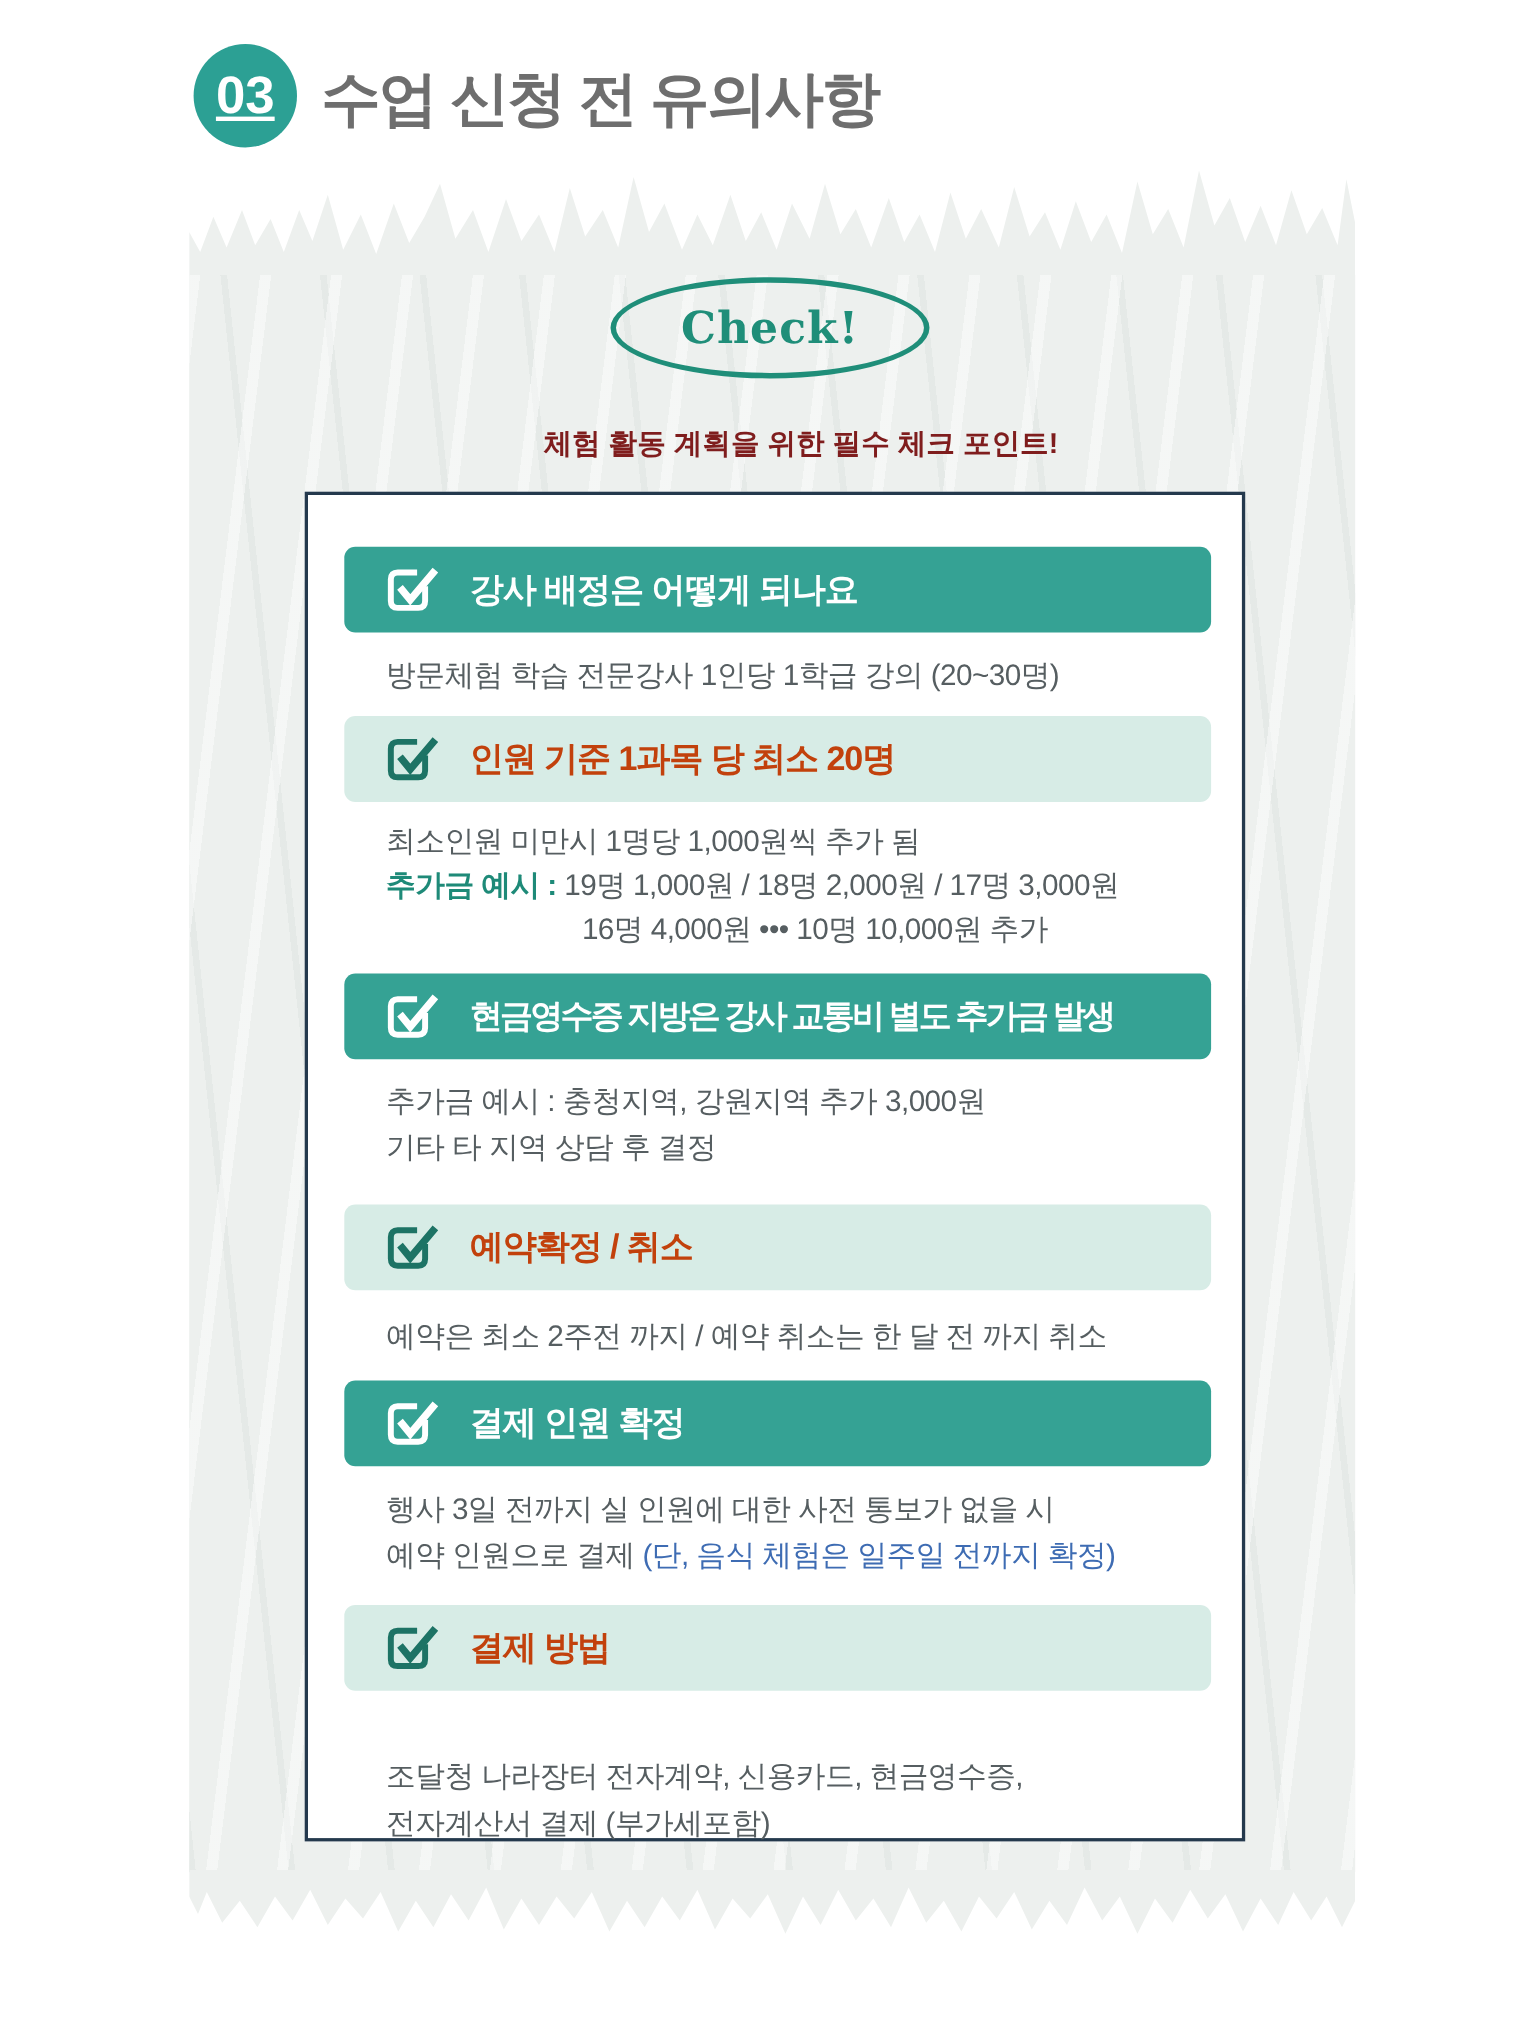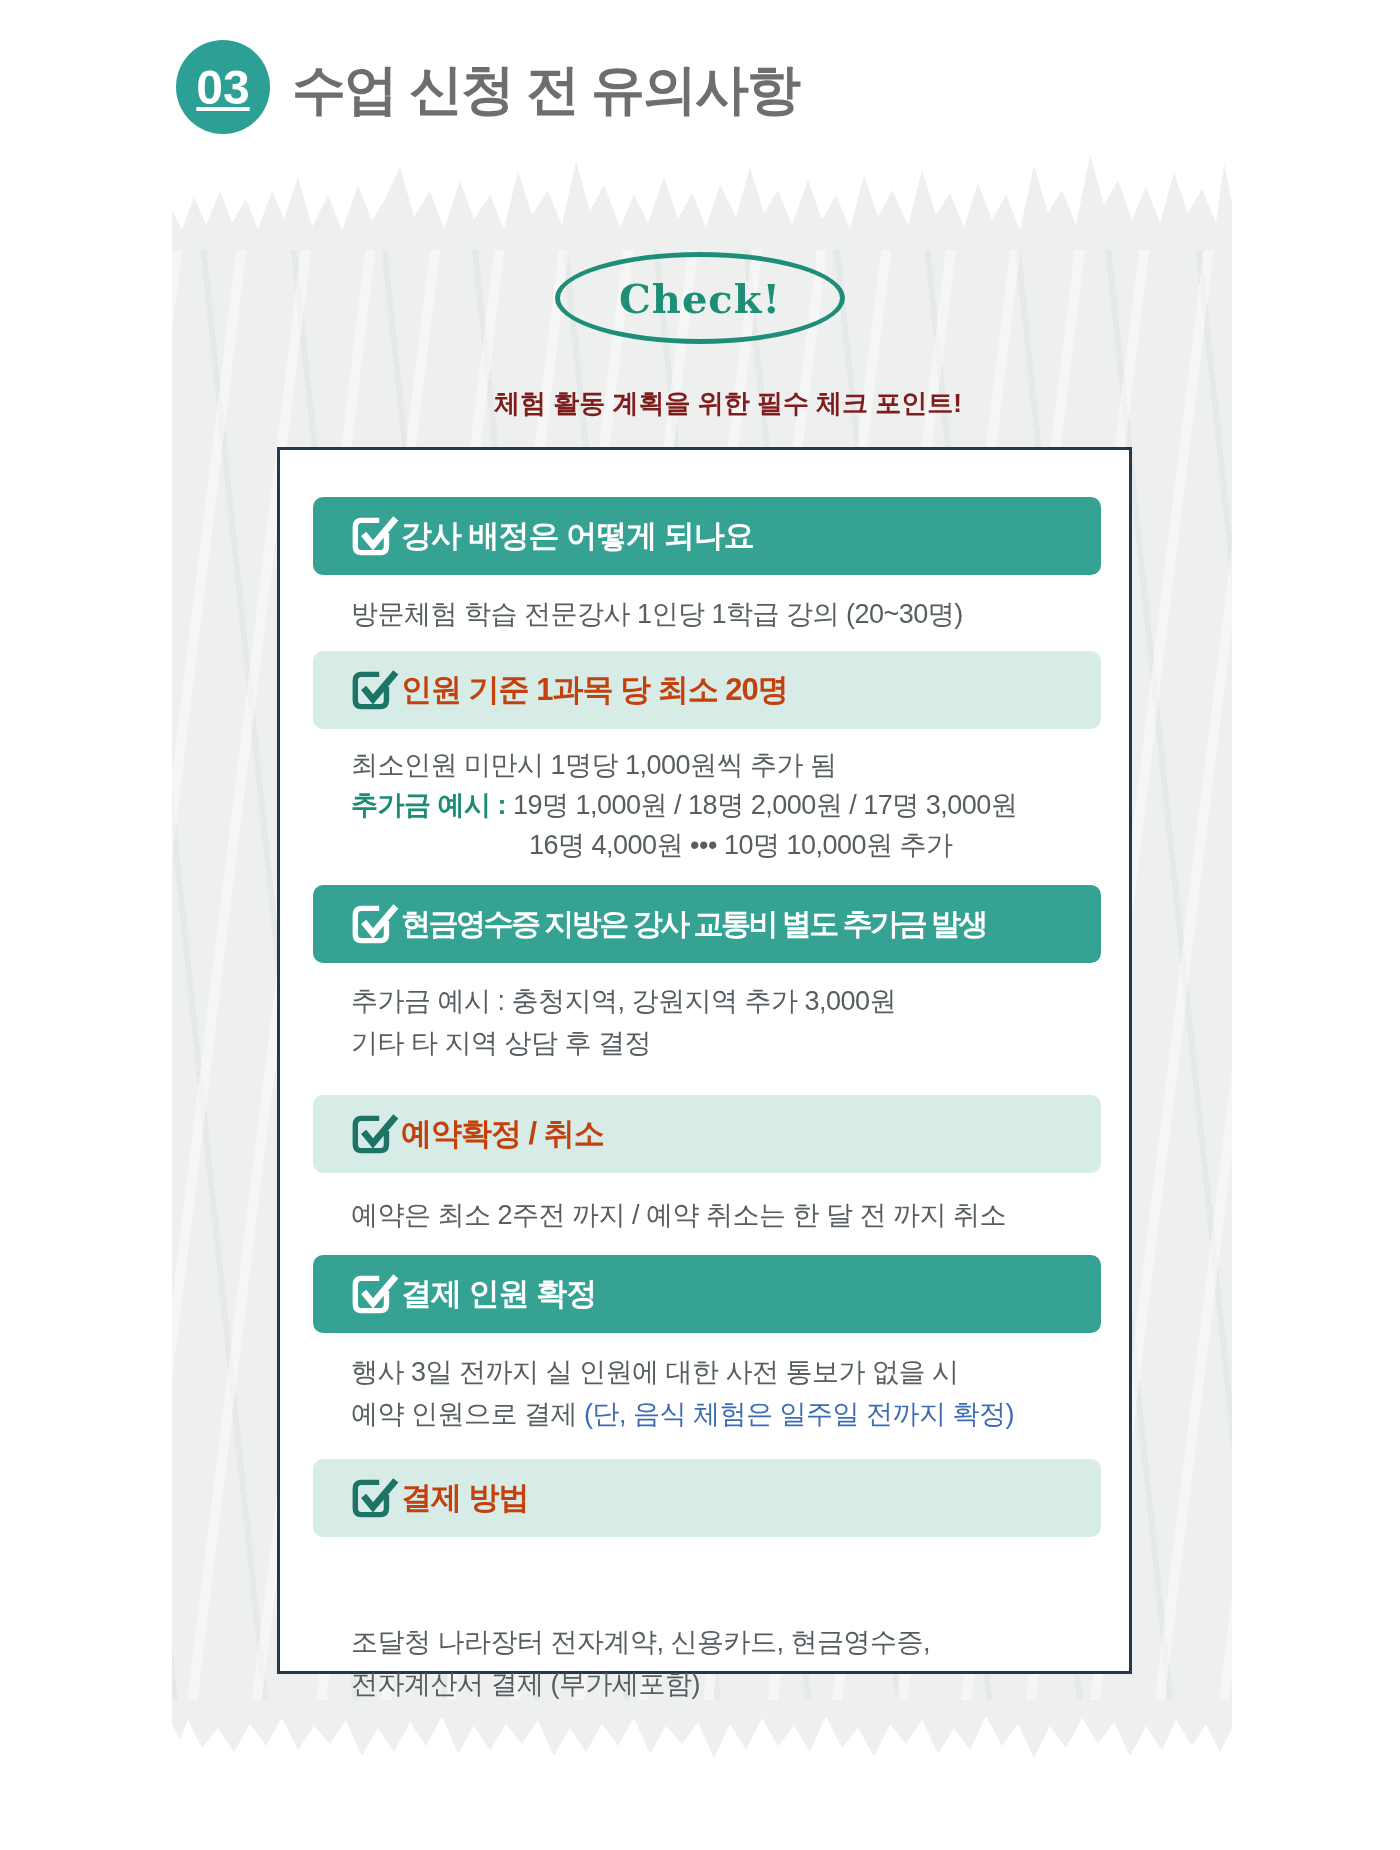--- a/index.html
+++ b/index.html
@@ -51,21 +51,21 @@
   }
 
   
   .box {
     position:absolute; left:277px; top:447px; width:855px; height:1227px;
     background:#ffffff; border:3px solid #24394d; box-sizing:border-box;
   }
 
   .item-bar {
     position:absolute; left:33px; width:788px; height:78px; border-radius:10px;
-    display:flex; align-items:center; padding-left:34px; 
+    display:flex; align-items:center; padding-left:34px; gap:26px;
     box-sizing:border-box;
   }
   .item-bar.teal { background:#35a294; color:#ffffff; }
   .item-bar.mint { background:#d7ece6; color:#c2410c; }
   .item-bar.teal .cbx path { stroke:#ffffff; }
   .item-bar.mint .cbx path { stroke:#1d7365; }
   .cbx { width:54px; height:50px; flex:0 0 auto; }
   .bar-title { margin:0; font-size:31px; font-weight:bold; letter-spacing:-1px; white-space:nowrap; }
   .bar-title.long { font-size:30px; letter-spacing:-2.5px; }
 
@@ -163,19 +163,19 @@
       <p class="line"><span class="seg">예약 인원으로 결제 </span><span class="seg blue">(단, 음식 체험은 일주일 전까지 확정)</span></p>
     </div>
 
     <div class="item-bar mint" style="top:1009px">
       <svg class="cbx" viewBox="0 0 26 24" aria-hidden="true">
         <path d="M15.5 4.5 H7 Q4 4.5 4 7.5 V17 Q4 20 7 20 H16 Q19 20 19 17 V10.5" fill="none" stroke-width="2.6"></path>
         <path d="M8 11 L12.5 16.5 L23.5 3.5" fill="none" stroke-width="3.2"></path>
       </svg>
       <h3 class="bar-title">결제 방법</h3>
     </div>
-    <div class="body-block" style="top:1171px">
+    <div class="body-block" style="top:1144px">
       <p class="line"><span class="seg">조달청 나라장터 전자계약, 신용카드, 현금영수증,</span></p>
       <p class="line"><span class="seg">전자계산서 결제 (부가세포함)</span></p>
     </div>
 
   </div>
 </div>
 
 </body></html>

